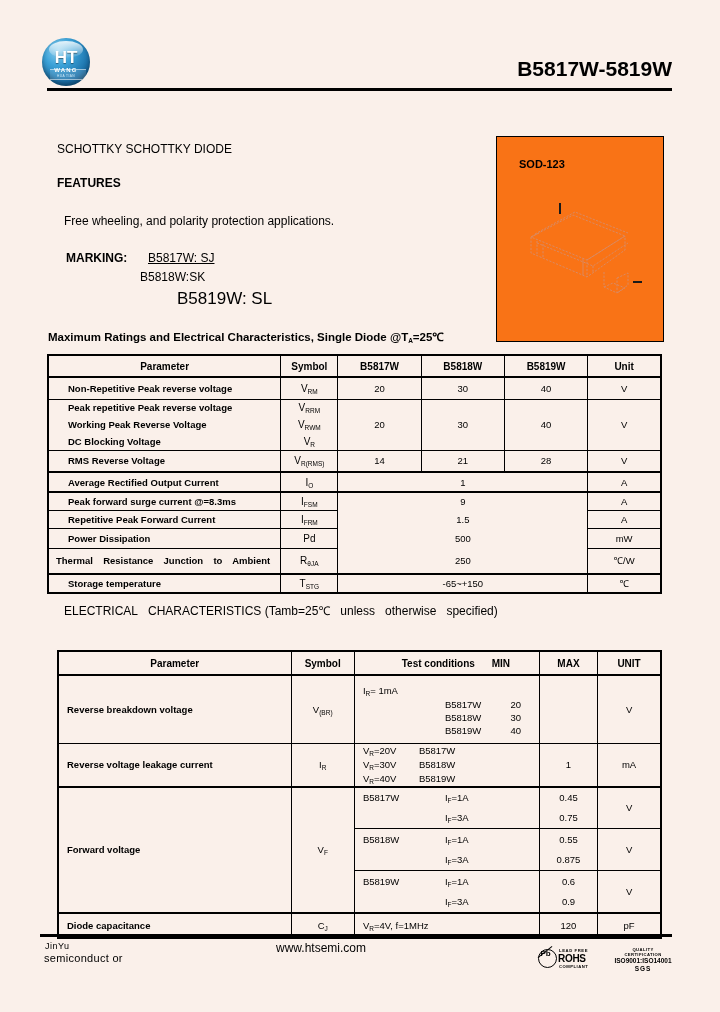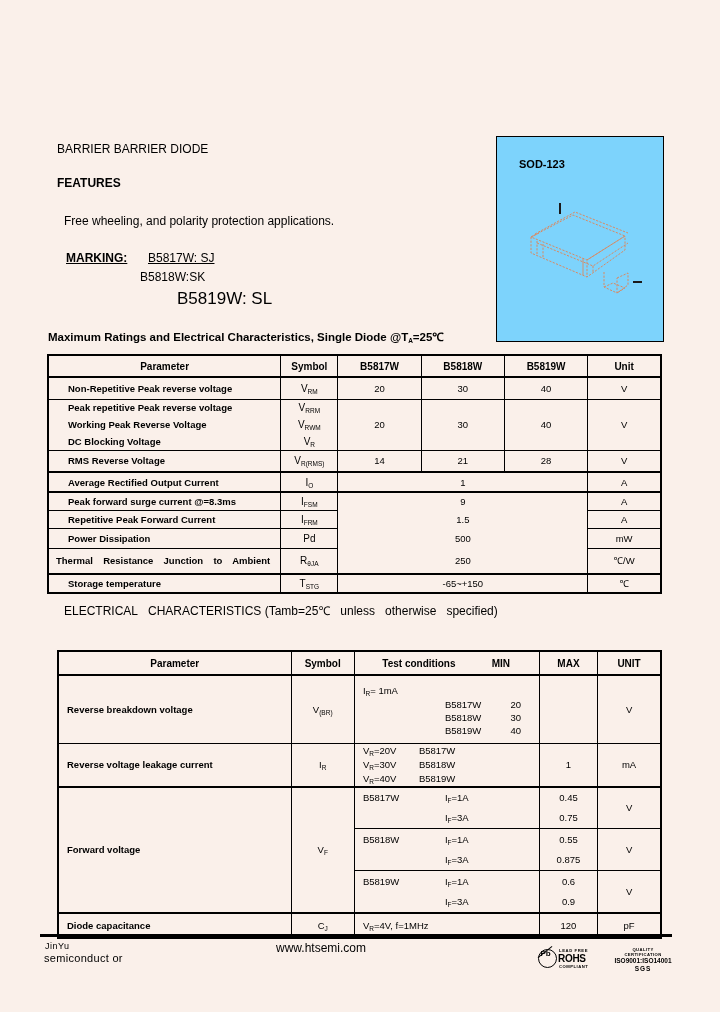--- a/index.html
+++ b/index.html
@@ -126,21 +126,20 @@
   .features-l2 {
     position: absolute;
     left: 64px; top: 214px;
     font-size: 12px;
   }
   .marking-label {
     position: absolute;
     left: 66px; top: 251px;
     font-size: 12px;
     font-weight: bold;
-    text-decoration: underline;
   }
   .marking-v1 {
     position: absolute;
     left: 148px; top: 251px;
     font-size: 12px;
     text-decoration: underline;
   }
   .marking-v2 {
     position: absolute;
     left: 140px; top: 270px;
@@ -152,21 +151,21 @@
     font-size: 17px;
     margin-left: 37px;
   }
 
   
   .pkg-box {
     position: absolute;
     left: 496px; top: 136px;
     width: 166px; height: 204px;
     border: 1px solid #000;
-    background: #7dd3fc;
+    background: #f97316;
   }
   .pkg-label {
     position: absolute;
     left: 22px; top: 21px;
     font-size: 11px;
     font-weight: bold;
   }
   .pkg-art {
     position: absolute;
     left: 0; top: 0;
@@ -392,22 +391,35 @@
     letter-spacing: 1px;
     width: 70px;
     text-align: center;
   }
 </style>
 </head>
 <body>
 
 <div class="page">
 
-
-  <div class="schottky">BARRIER BARRIER DIODE</div>
+  <div class="header">
+    <div class="logo">
+      <div class="logo-circle">
+        <div class="logo-gloss"></div>
+        <div class="logo-bar"></div>
+      </div>
+      <div class="logo-ht">HT</div>
+      <div class="logo-wang">WANG</div>
+      <div class="logo-wang-sub">HUA TIAN</div>
+    </div>
+    <div class="part-title">B5817W-5819W</div>
+    <div class="header-rule"></div>
+  </div>
+
+  <div class="schottky">SCHOTTKY SCHOTTKY DIODE</div>
   <div class="features-title">FEATURES</div>
   <div class="features-l2">Free wheeling, and polarity protection applications.</div>
   <div class="marking-label">MARKING:</div>
   <div class="marking-v1">B5817W: SJ</div>
   <div class="marking-v2">B5818W:SK</div>
   <div class="marking-v3">B5819W: SL</div>
 
   <div class="pkg-box">
     <div class="pkg-label">SOD-123</div>
     <svg class="pkg-art" viewBox="0 0 166 204">
@@ -553,21 +565,21 @@
       <col style="width:172px">
       <col style="width:57px">
       <col style="width:62px">
     </colgroup>
     <thead>
       <tr>
         <th>Parameter</th>
         <th>Symbol</th>
         <th class="noborder-r">
           <div style="display:flex;">
-              <span style="width:112px;text-align:center;padding-left:8px;">Test    conditions</span>
+              <span style="width:112px;text-align:right;padding-left:8px;">Test    conditions</span>
               <span style="width:52px;text-align:center;">MIN</span>
             </div>
         </th>
         <th>MAX</th>
         <th>UNIT</th>
       </tr>
     </thead>
     <tbody>
 
       <tr style="height:68px">

